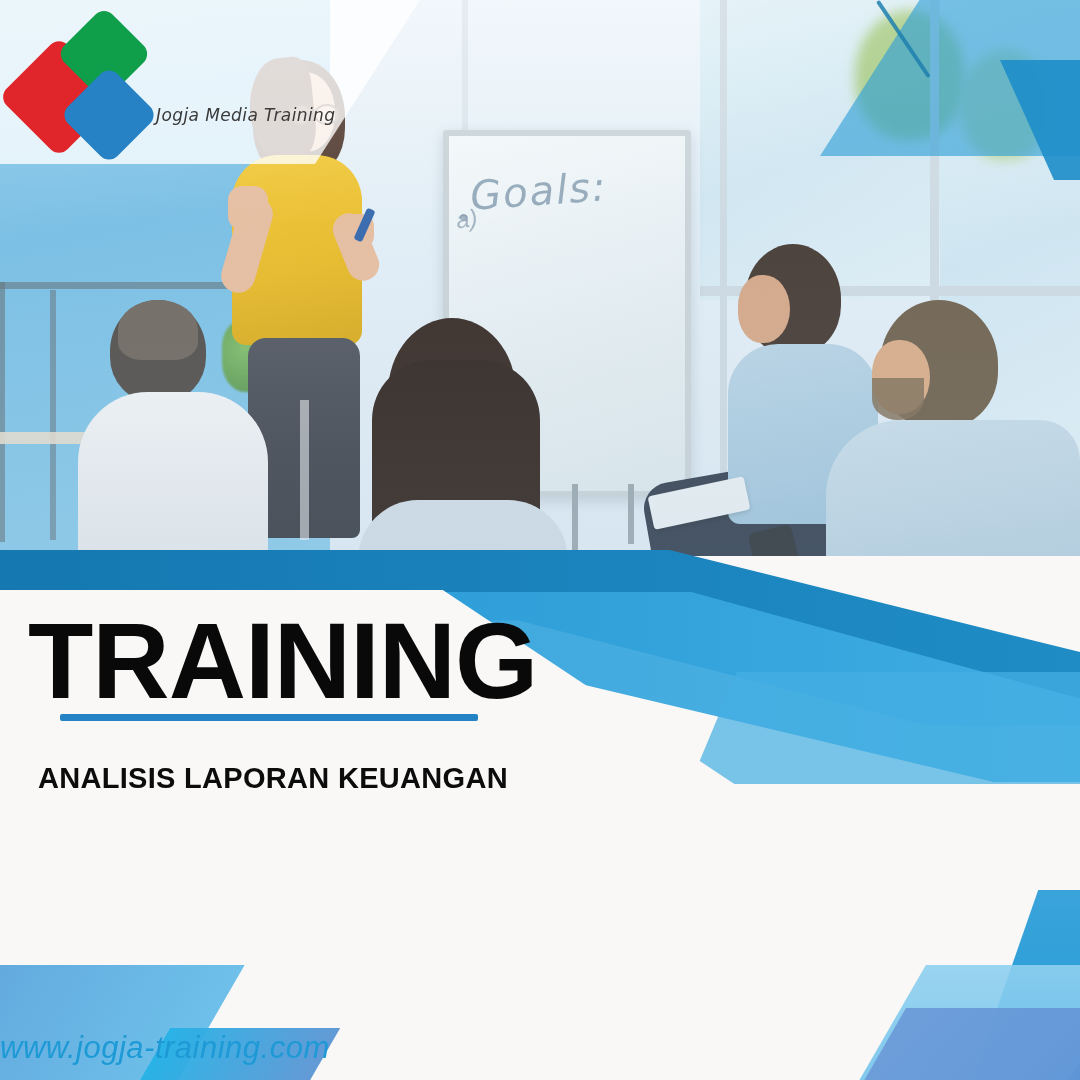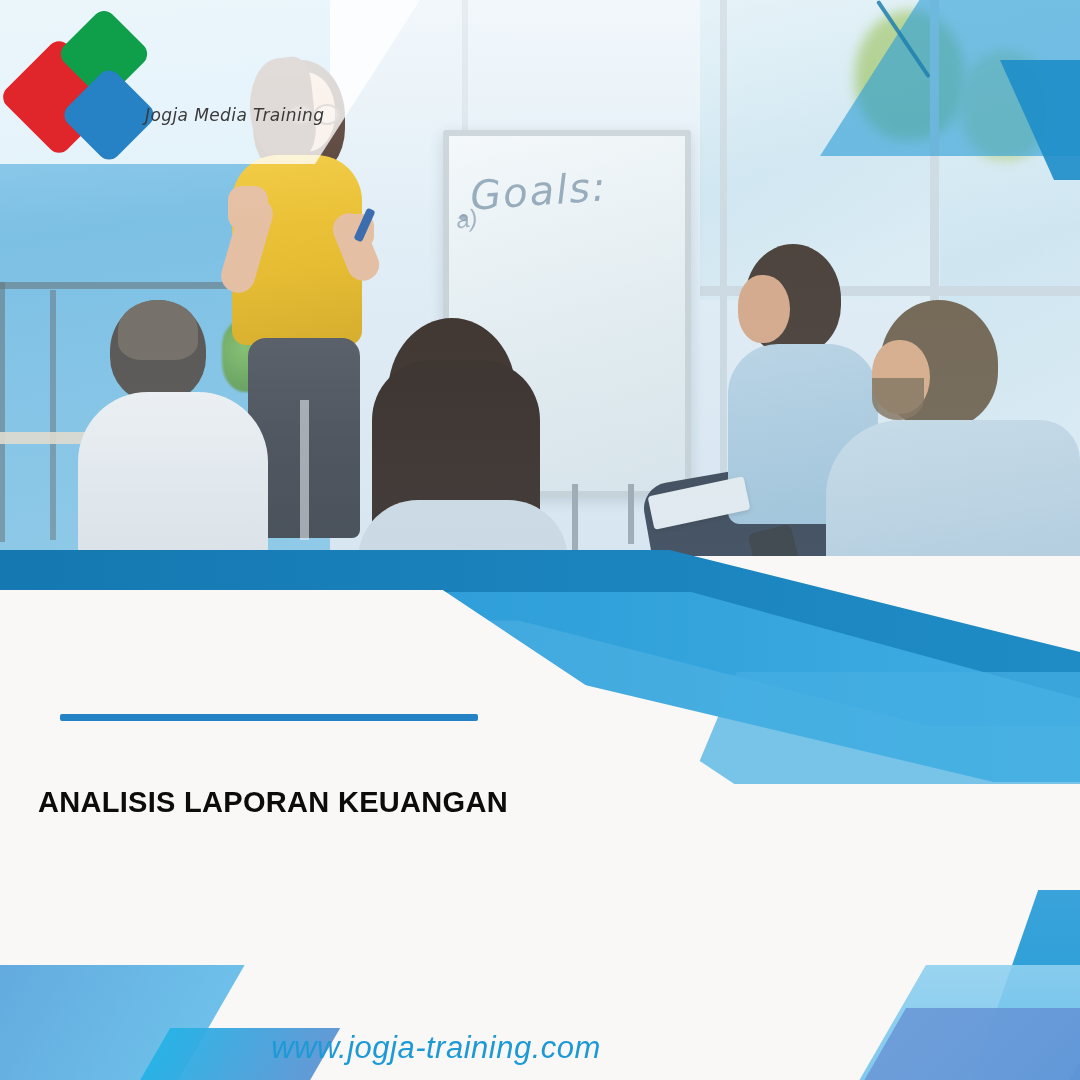--- a/index.html
+++ b/index.html
@@ -145,21 +145,21 @@
   .dia-red{left:8px;top:40px;width:86px;height:86px;background:#e0252b;transform:rotate(45deg);}
   .dia-green{left:62px;top:6px;width:68px;height:68px;background:#0f9f4b;transform:rotate(45deg);}
   .dia-blue{left:66px;top:66px;width:70px;height:70px;background:#2682c4;transform:rotate(45deg);}
   .logo-jmt{
     position:absolute;left:148px;top:22px;
     font-family:"Liberation Serif", serif;
     font-size:64px;font-weight:700;color:#2b2b2b;letter-spacing:6px;
     line-height:1;
   }
   .logo-tag{
-    position:absolute;left:145px;top:105px;
+    position:absolute;left:156px;top:105px;
     font-family:"DejaVu Sans", sans-serif;
     font-size:17px;font-style:italic;color:#3a3a3a;letter-spacing:.4px;
   }
 
   
   .band-dark{
     position:absolute;left:0;top:550px;width:1080px;height:176px;
     background:linear-gradient(90deg,#1578b0 0%,#1a81bb 45%,#1f8cc6 100%);
     clip-path:polygon(0% 0%, 62% 0%, 100% 58%, 100% 100%, 86% 100%, 48% 40%, 0% 40%);
   }
@@ -190,21 +190,20 @@
     font-family:"Liberation Sans", sans-serif;
   }
   .title-rule{
     position:absolute;left:60px;top:714px;width:418px;height:7px;
     background:#2383c4;border-radius:2px;
   }
   .subtitle{
     position:absolute;left:38px;top:762px;
     font-size:29px;font-weight:700;color:#0c0c0c;letter-spacing:.3px;
     font-family:"Liberation Sans", sans-serif;
-    margin-top:24px;
   }
 
   
   .bl-big{
     position:absolute;left:-120px;top:965px;width:330px;height:120px;
     background:linear-gradient(90deg,#5fa3da 0%,#6ec0ea 100%);
     transform:skewX(-30deg);
   }
   .bl-small{
     position:absolute;left:150px;top:1028px;width:170px;height:70px;
@@ -224,21 +223,20 @@
   }
   .br-bottom{
     position:absolute;left:880px;top:1008px;width:280px;height:90px;
     background:linear-gradient(90deg,#6b9ad8 0%,#5f93d6 100%);
     transform:skewX(-30deg);opacity:.92;
   }
 
   
   .url{
     position:absolute;left:0;top:1030px;width:872px;
-    text-align:center;
     font-size:31px;font-style:italic;color:#1d9ad6;
     letter-spacing:.5px;
     font-family:"Liberation Sans", sans-serif;
   }
 </style>
 </head>
 <body>
 
 <div class="poster">
 
@@ -317,20 +315,21 @@
       <span class="dia dia-blue"></span>
     </div>
     <div class="logo-tag">Jogja Media Training</div>
   </div>
 
   <div class="band-dark"></div>
   <div class="band-light"></div>
   <div class="band-soft"></div>
   <div class="white-panel"></div>
 
+  <div class="title">TRAINING</div>
   <div class="title-rule"></div>
   <div class="subtitle">ANALISIS LAPORAN KEUANGAN</div>
 
   <div class="bl-big"></div>
   <div class="bl-small"></div>
   <div class="br-dark"></div>
   <div class="br-lightpara"></div>
   <div class="br-bottom"></div>
 
   <div class="url">www.jogja-training.com</div>

